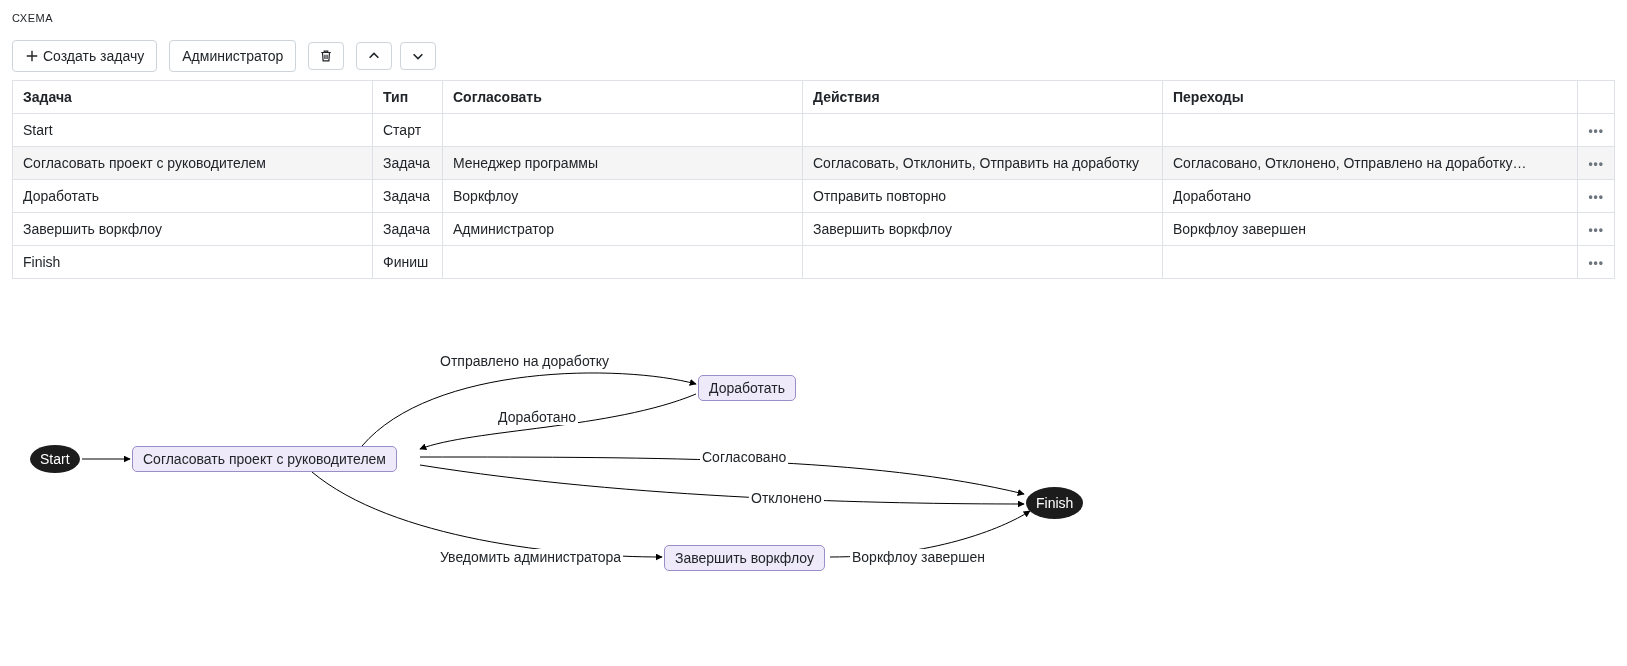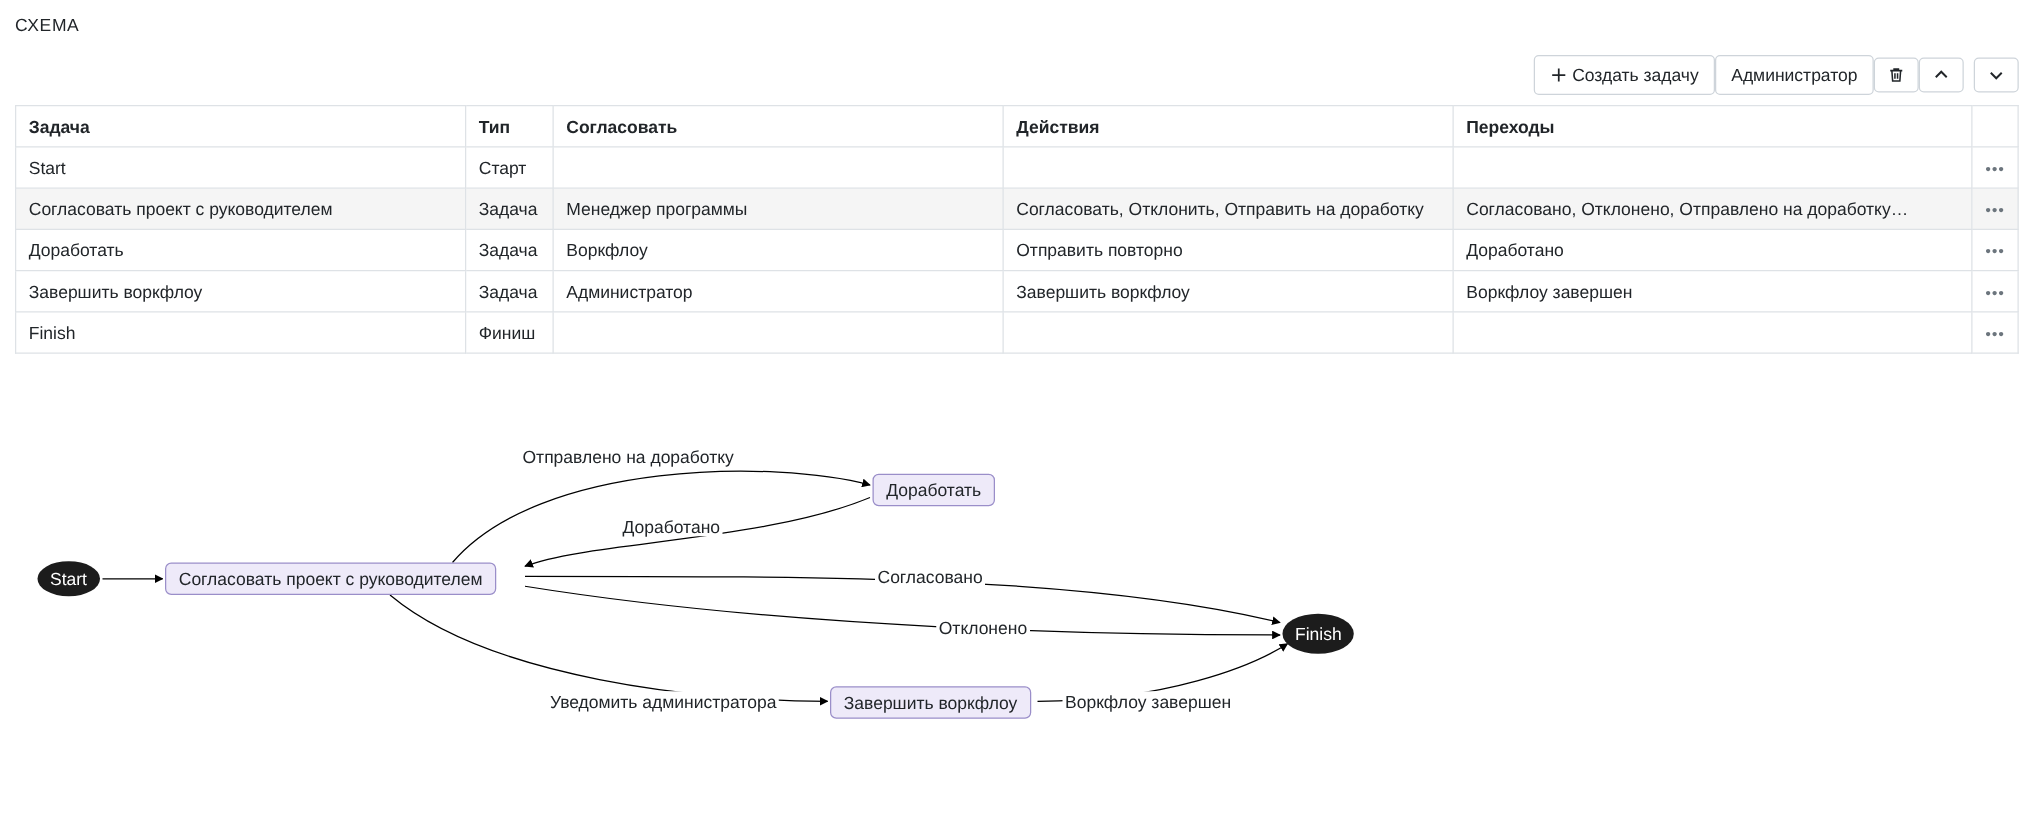--- a/index.html
+++ b/index.html
@@ -5,30 +5,30 @@
   * { box-sizing: border-box; }
   html, body {
     margin: 0; padding: 0;
     font-family: -apple-system, BlinkMacSystemFont, "Segoe UI", Arial, sans-serif;
     font-size: 14px;
     color: #212529;
     background: #fff;
   }
   .page { padding: 12px; }
   .section-title {
-    font-size: 14px;
+    font-size: 11px;
     font-weight: 400;
     letter-spacing: 0.5px;
     margin: 0 0 16px 0;
   }
   .toolbar {
     display: flex;
+    gap: 12px;
     margin-bottom: 8px;
     align-items: center;
-    justify-content: flex-end;
   }
   .btn {
     display: inline-flex;
     align-items: center;
     gap: 4px;
     background: #fff;
     border: 1px solid #ced4da;
     border-radius: 4px;
     padding: 6px 12px;
     font-size: 14px;
@@ -228,20 +228,20 @@
 
       <path d="M818 248 C 920 248, 990 220, 1018 202" stroke="#000" fill="none" marker-end="url(#arrow)"></path>
     </svg>
 
     <div class="node-dark" style="left:18px; top:136px;">Start</div>
     <div class="node" style="left:120px; top:137px;">Согласовать проект с руководителем</div>
     <div class="node" style="left:686px; top:66px;">Доработать</div>
     <div class="node" style="left:652px; top:236px;">Завершить воркфлоу</div>
     <div class="node-dark" style="left:1014px; top:178px; border-radius:50%; padding:8px 10px;">Finish</div>
 
-    <div class="edge-label" style="left:404px; top:44px;">Отправлено на доработку</div>
+    <div class="edge-label" style="left:426px; top:44px;">Отправлено на доработку</div>
     <div class="edge-label" style="left:484px; top:100px;">Доработано</div>
     <div class="edge-label" style="left:688px; top:140px;">Согласовано</div>
     <div class="edge-label" style="left:694px; top:181px;margin-left:43px;">Отклонено</div>
     <div class="edge-label" style="left:426px; top:240px;">Уведомить администратора</div>
     <div class="edge-label" style="left:838px; top:240px;">Воркфлоу завершен</div>
   </div>
 </div>
 
 </body></html>

